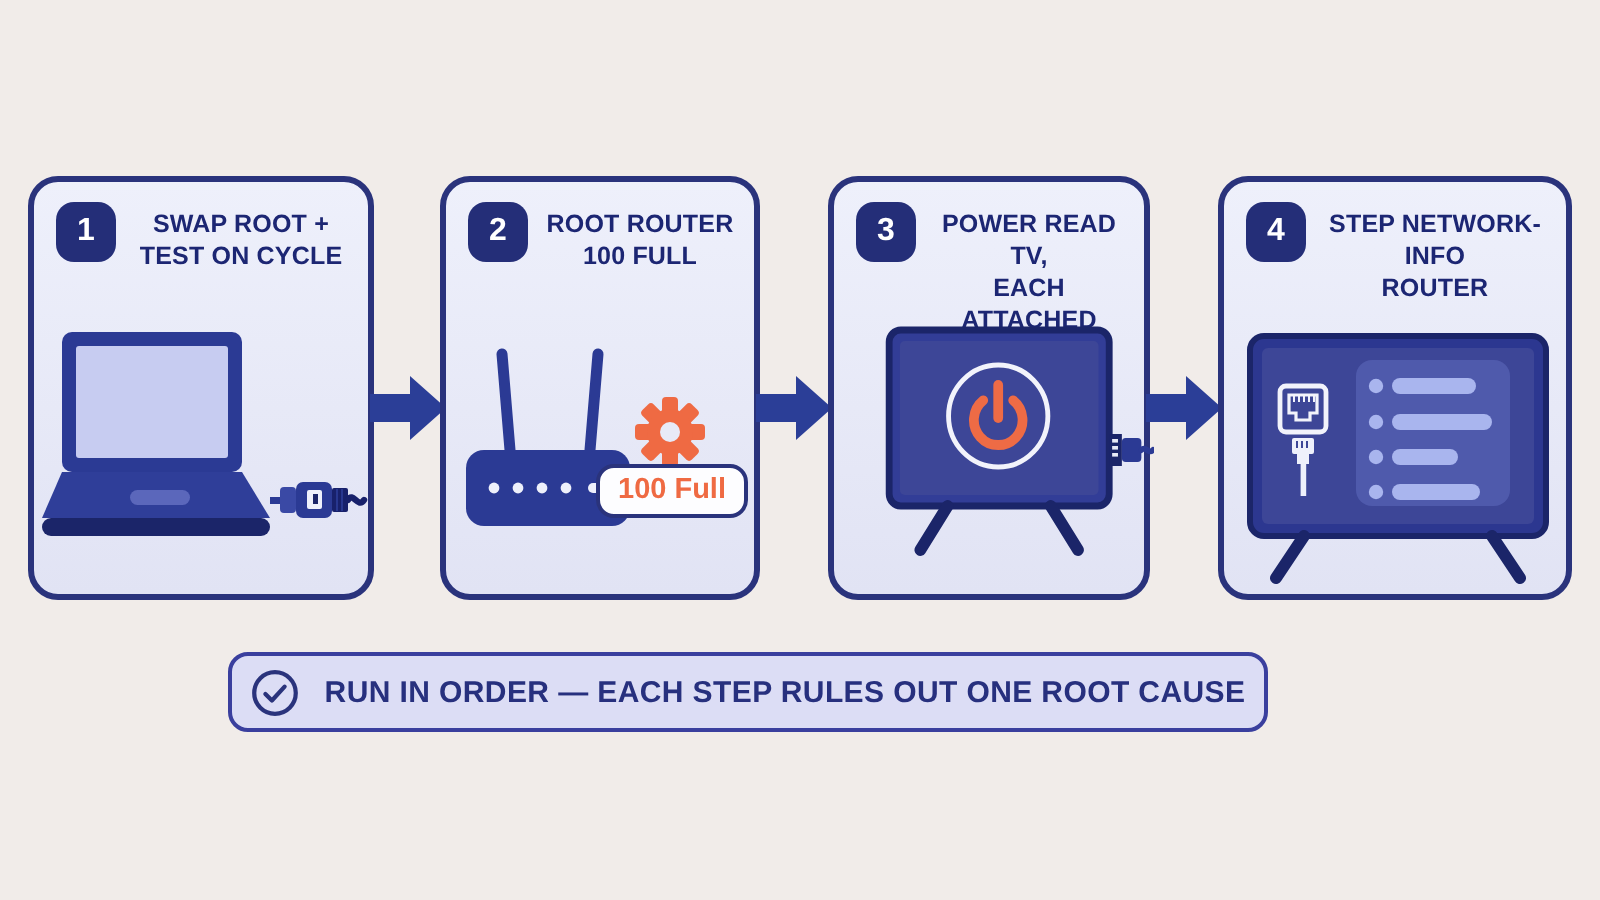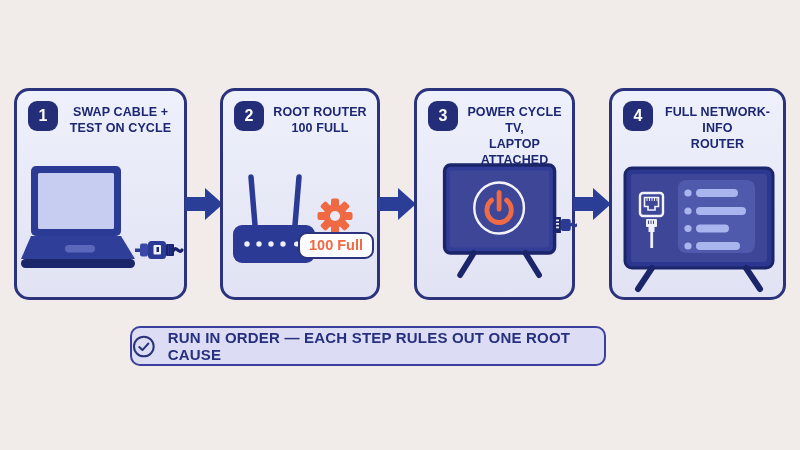--- a/index.html
+++ b/index.html
@@ -12,35 +12,35 @@
   .num-badge{flex:0 0 30px;width:30px;height:30px;background:#242e78;color:#ffffff;
              border-radius:9px;display:flex;align-items:center;justify-content:center;
              font-weight:bold;font-size:16px;}
   .card-title{flex:1;text-align:center;color:#1c2673;font-weight:bold;font-size:12.5px;
               line-height:16px;padding-top:3px;letter-spacing:0.1px;}
   .illus{position:absolute;}
   .arrow{position:absolute;top:188px;width:38px;height:32px;fill:#2b3e97;}
   .speed-badge{position:absolute;top:141px;right:3px;background:#fdfdff;
                border:2.5px solid #2a337c;border-radius:9px;color:#ef6a43;
                font-weight:bold;font-size:14.5px;padding:3px 9px;line-height:17px;}
-  .banner{position:absolute;left:130px;top:326px;width:476px;height:40px;box-sizing:border-box;
+  .banner{position:absolute;left:114px;top:326px;width:520px;height:40px;box-sizing:border-box;
           background:#dcddf5;border:2px solid #3a3f9e;border-radius:10px;
           display:flex;align-items:center;justify-content:center;gap:12px;}
   .banner-text{color:#27307e;font-weight:bold;font-size:15px;letter-spacing:0.2px;}
 </style>
 </head>
 <body>
 
 <div class="stage">
 
   <section class="card" style="left:14px;width:173px;">
     <div class="card-header">
       <div class="num-badge">1</div>
       <div class="card-title">
-        <div>SWAP CABLE +</div>
+        <div>SWAP ROOT +</div>
         <div>TEST ON CYCLE</div>
       </div>
     </div>
     <svg class="illus" style="left:4px;top:66px;width:168px;height:142px;" viewBox="0 0 168 142" preserveAspectRatio="none">
       <rect x="10" y="9" width="90" height="70" rx="5" fill="#2b3a94"></rect>
       <rect x="17" y="16" width="76" height="56" rx="1.5" fill="#c7ccf1"></rect>
       <polygon points="10,79 100,79 114,102 0,102" fill="#2f3e99"></polygon>
       <rect x="0" y="102" width="114" height="9" rx="4.5" fill="#1b2569"></rect>
       <rect x="44" y="88" width="30" height="7.5" rx="3.75" fill="#5b67bb"></rect>
       <rect x="114" y="91.5" width="5" height="3.5" fill="#2b3a94"></rect>
@@ -91,22 +91,22 @@
   </section>
 
   <svg class="arrow" style="left:378px;" viewBox="0 0 38 32" preserveAspectRatio="none">
     <path d="M0,9 H20 V0 L38,16 L20,32 V23 H0 Z"></path>
   </svg>
 
   <section class="card" style="left:414px;width:161px;">
     <div class="card-header">
       <div class="num-badge">3</div>
       <div class="card-title">
-        <div>POWER CYCLE TV,</div>
-        <div>LAPTOP ATTACHED</div>
+        <div>POWER READ TV,</div>
+        <div>EACH ATTACHED</div>
       </div>
     </div>
     <svg class="illus" style="left:12px;top:70px;width:148px;height:135px;" viewBox="0 0 152 135" preserveAspectRatio="none">
       <rect x="16" y="4" width="113" height="88" rx="6" fill="#323d97" stroke="#1b2569" stroke-width="3.5"></rect>
       <rect x="21.5" y="9.5" width="102" height="77" rx="2.5" fill="#3d4697"></rect>
       <circle cx="72" cy="47" r="25.5" fill="none" stroke="#f2f3fb" stroke-width="2.5"></circle>
       <path d="M79.7,39.2 A12.5,12.5 0 1 1 64.3,39.2" fill="none" stroke="#ee6b45" stroke-width="5" stroke-linecap="round"></path>
       <line x1="72" y1="31.5" x2="72" y2="48" stroke="#ee6b45" stroke-width="5" stroke-linecap="round"></line>
       <path d="M46,92 L32,114" stroke="#1b2569" stroke-width="6" stroke-linecap="round"></path>
       <path d="M99,92 L113,114" stroke="#1b2569" stroke-width="6" stroke-linecap="round"></path>
@@ -122,21 +122,21 @@
   </section>
 
   <svg class="arrow" style="left:573px;" viewBox="0 0 38 32" preserveAspectRatio="none">
     <path d="M0,9 H20 V0 L38,16 L20,32 V23 H0 Z"></path>
   </svg>
 
   <section class="card" style="left:609px;width:177px;">
     <div class="card-header">
       <div class="num-badge">4</div>
       <div class="card-title">
-        <div>FULL NETWORK-INFO</div>
+        <div>STEP NETWORK-INFO</div>
         <div>ROUTER</div>
       </div>
     </div>
     <svg class="illus" style="left:10px;top:74px;width:160px;height:132px;" viewBox="0 0 160 132" preserveAspectRatio="none">
       <rect x="3" y="3" width="148" height="100" rx="7" fill="#2c3790" stroke="#1b2569" stroke-width="3"></rect>
       <rect x="9" y="9" width="136" height="88" rx="3" fill="#3d4697"></rect>
       <rect x="56" y="15" width="77" height="73" rx="8" fill="#4f5aac"></rect>
       <g fill="#a9b5ee">
         <circle cx="66" cy="28" r="3.6"></circle>
           <rect x="74" y="24" width="42" height="8" rx="4"></rect>

